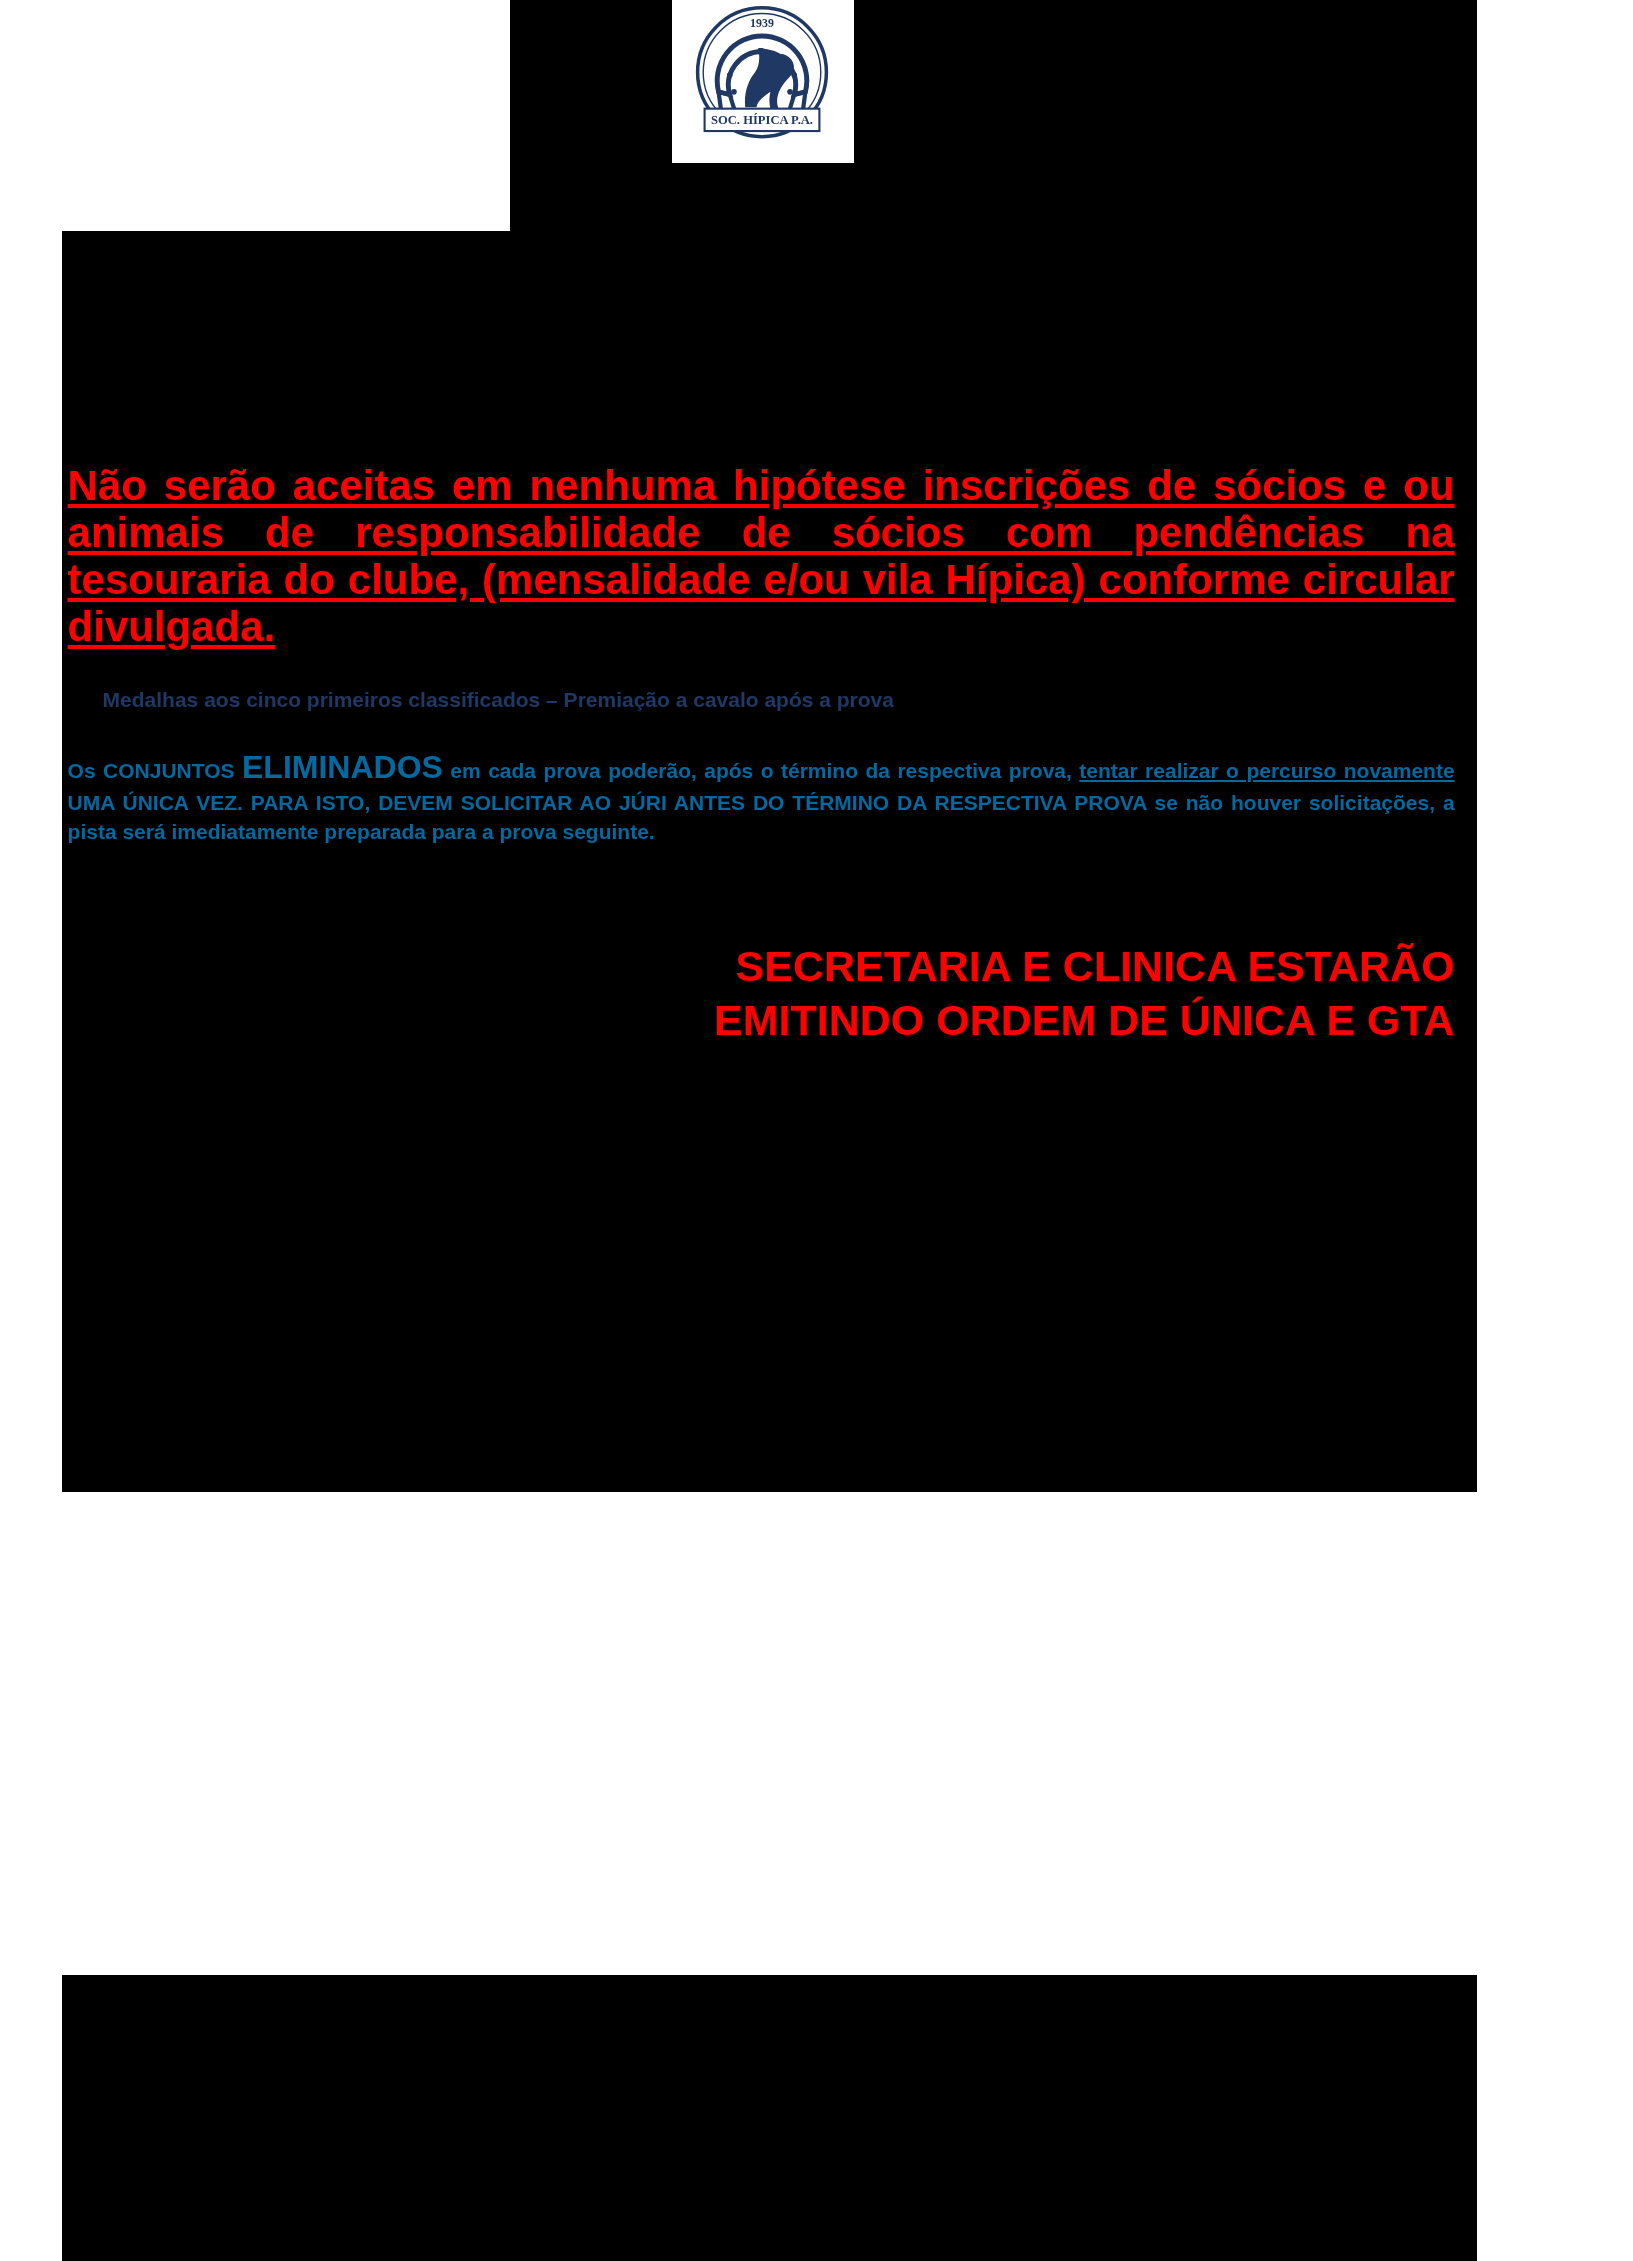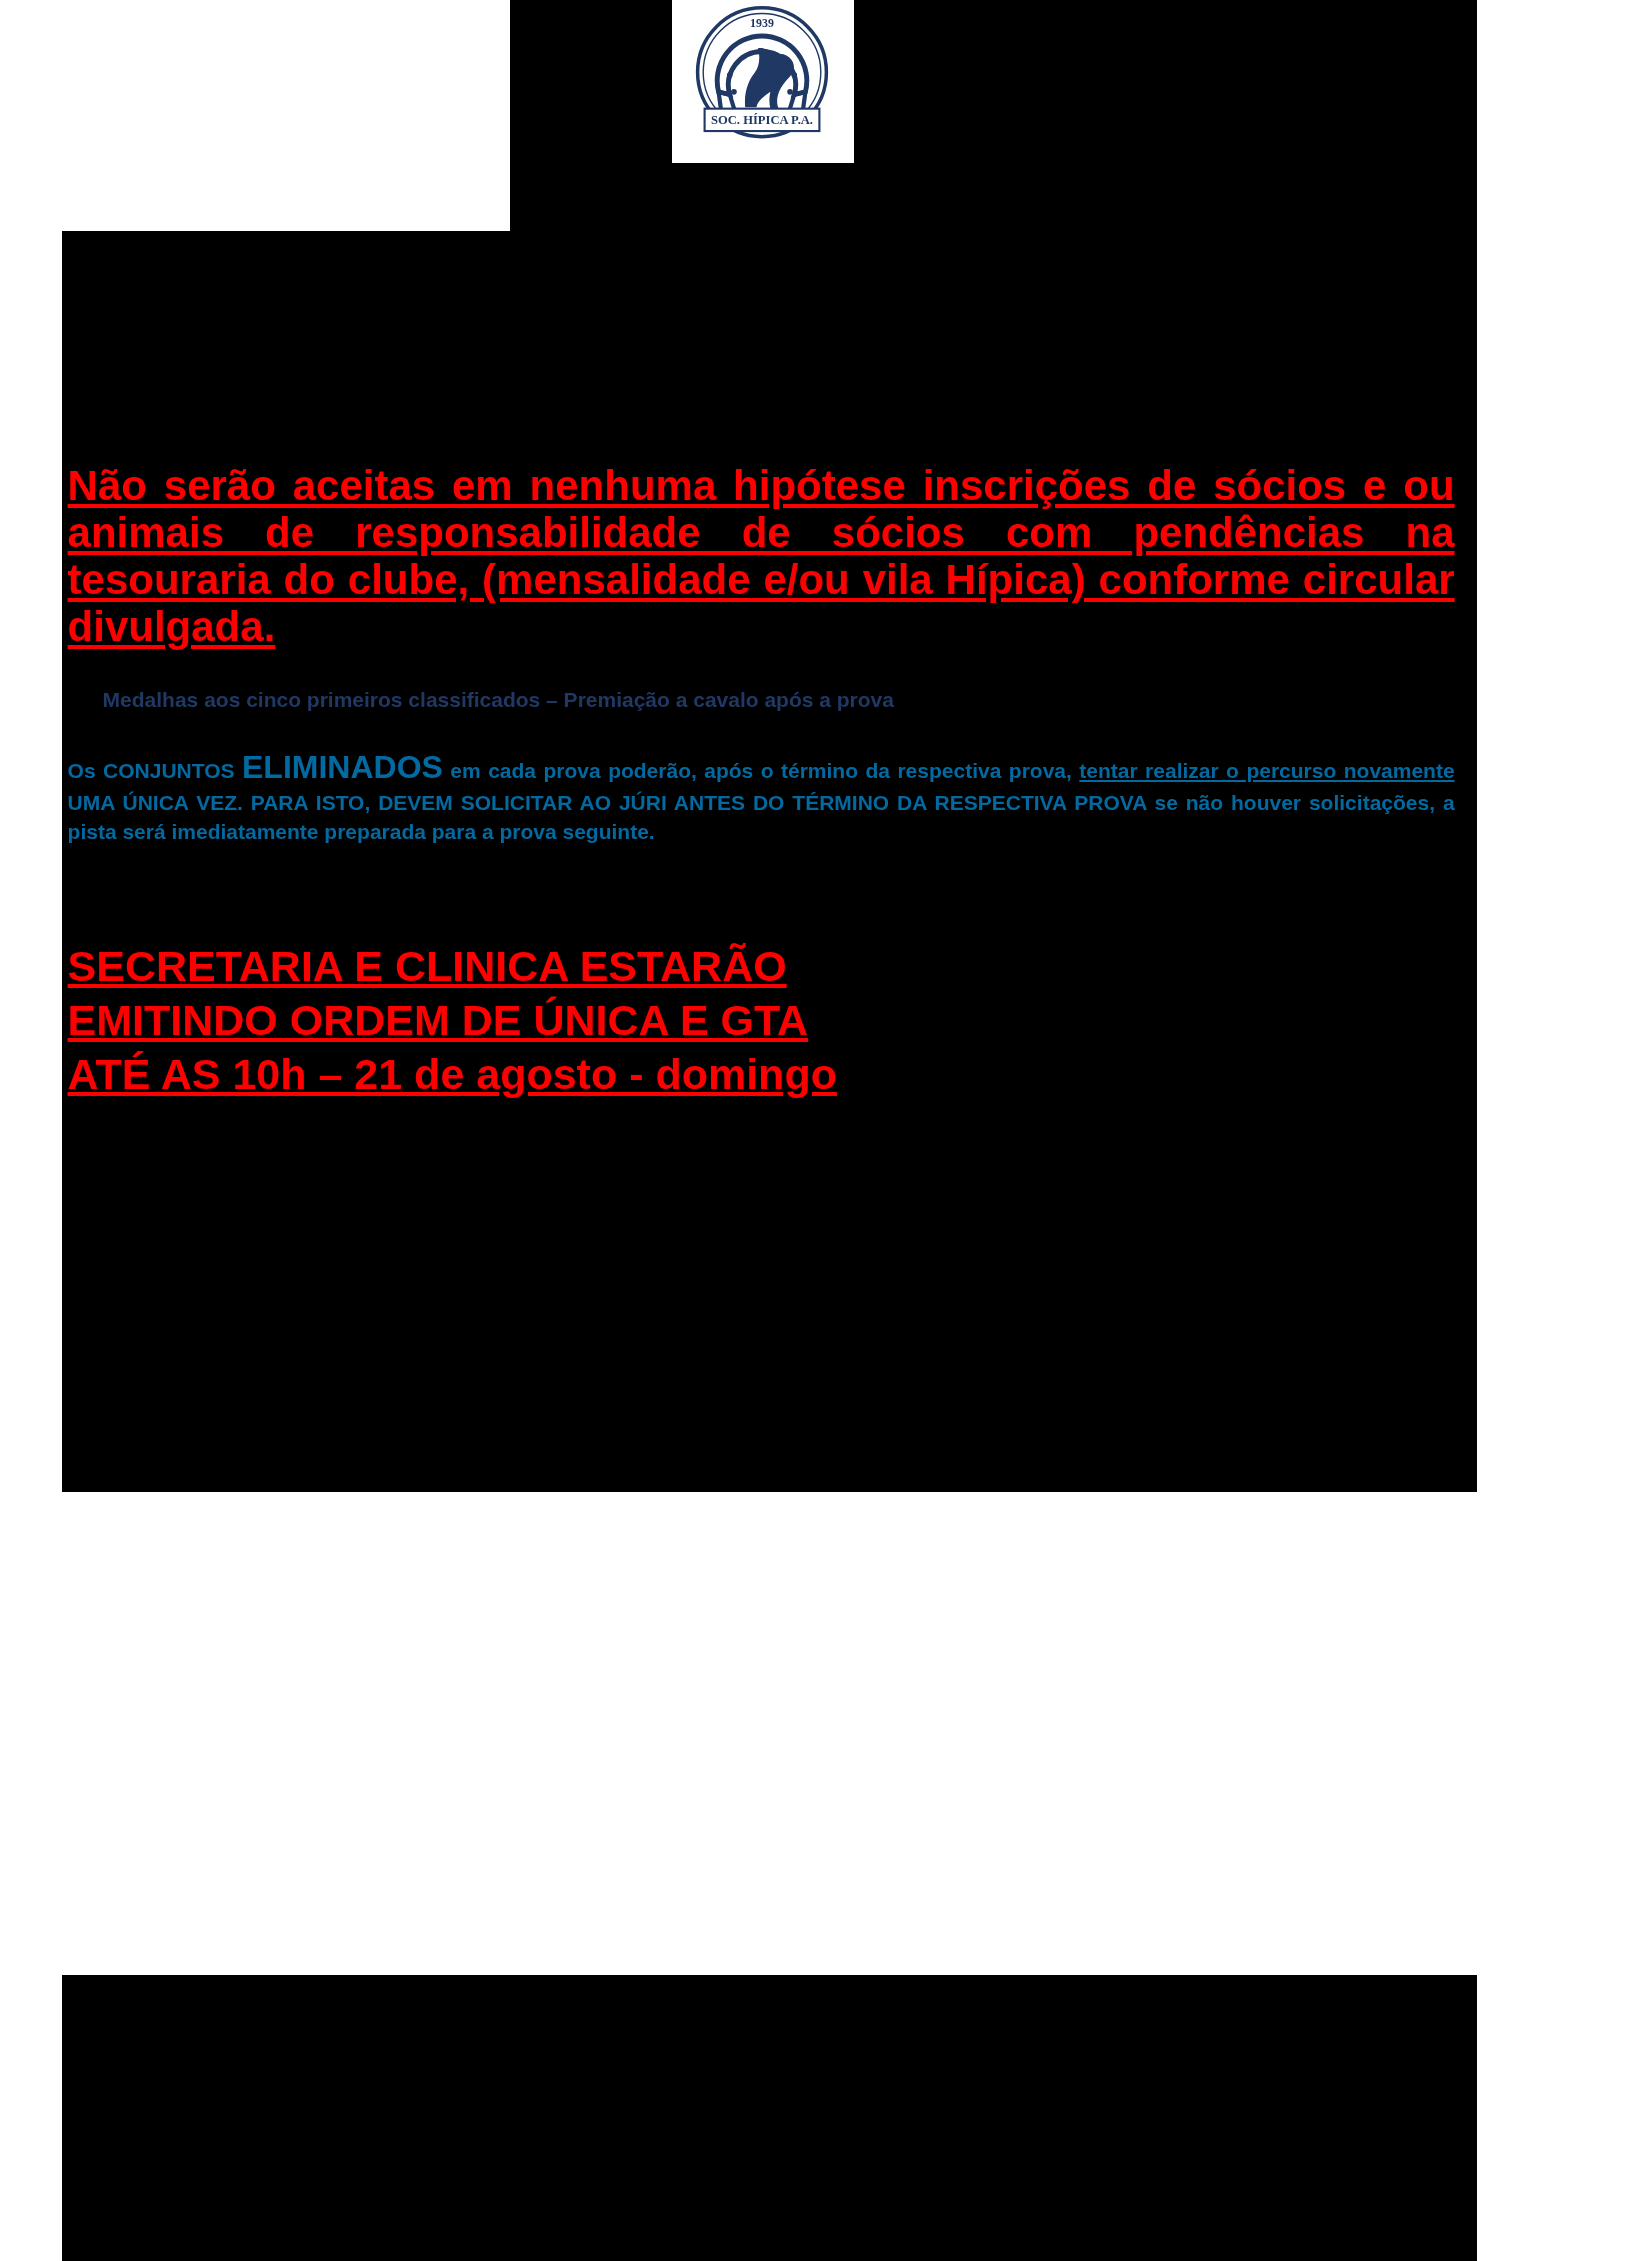--- a/index.html
+++ b/index.html
@@ -118,22 +118,21 @@
 
   .closing-block {
     position: absolute;
     left: 5.6px;
     top: 708px;
     width: 1387px;
     color: #ff0000;
     font-size: 43px;
     font-weight: bold;
     line-height: 1.26;
-    text-align: left;
-    text-decoration: underline;
+    text-align: right;
   }
   .closing-block .l3 { font-weight: bold; }
 
   .sr-only {
     position: absolute;
     width: 0.7px; height: 0.7px;
     overflow: hidden; clip: rect(0 0 0 0);
   }
 </style>
 </head>
@@ -172,20 +171,19 @@
 
     <p class="warning-block">Não serão aceitas em nenhuma hipótese inscrições de sócios e ou animais de responsabilidade de sócios com pendências na tesouraria do clube, (mensalidade e/ou vila Hípica) conforme circular divulgada.</p>
 
     <p class="medals-line">Medalhas aos cinco primeiros classificados – Premiação a cavalo após a prova</p>
 
     <p class="elim-block"><span>Os CONJUNTOS </span><span class="elim-big">ELIMINADOS</span><span> em cada prova poderão, após o término da respectiva prova, </span><span class="u">tentar realizar o percurso novamente</span><span> UMA ÚNICA VEZ. PARA ISTO, DEVEM SOLICITAR AO JÚRI ANTES DO TÉRMINO DA RESPECTIVA PROVA se não houver solicitações, a pista será imediatamente preparada para a prova seguinte.</span></p>
 
     <div class="closing-block">
       <div class="l1">SECRETARIA E CLINICA ESTARÃO</div>
       <div class="l2">EMITINDO ORDEM DE ÚNICA E GTA</div>
-      <div class="l3">ATÉ AS 10h – 21 de agosto - domingo</div>
     </div>
 
   </div>
 </div>
 
 <div class="panel-bottom"></div>
 
 
 </body></html>

